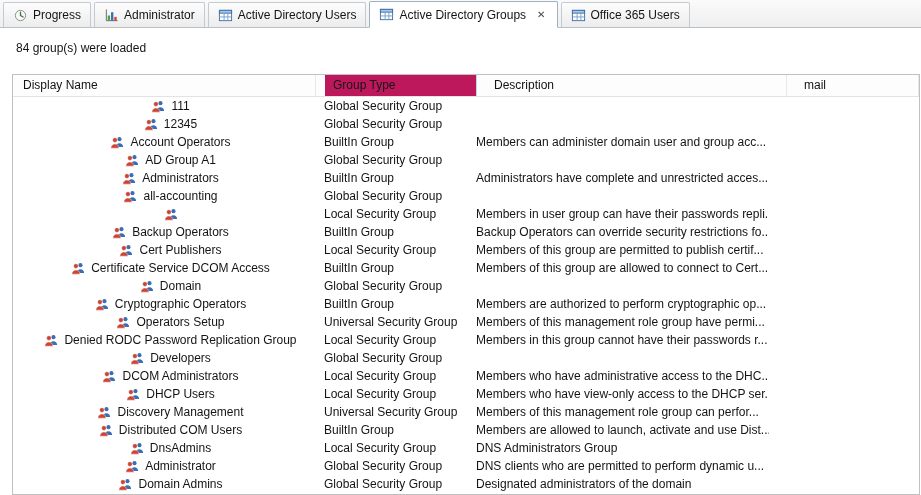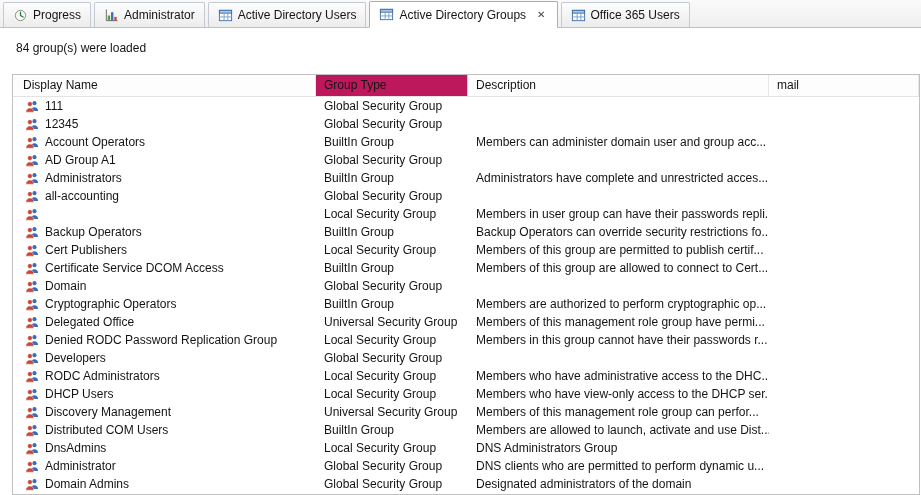--- a/index.html
+++ b/index.html
@@ -66,20 +66,21 @@
   }
   .thead, .tr {
     display: grid;
     grid-template-columns: 303px 152px 301px 1fr;
   }
   .thead {
     height: 22px;
     line-height: 21px;
     border-bottom: 1px solid #e3e3e3;
     background: #fdfdfd;
+    gap: 9px;
   }
   .th {
     padding-left: 8px;
     border-right: 1px solid #e8e8e8;
     white-space: nowrap;
     overflow: hidden;
     cursor: default;
   }
   .th:first-child { padding-left: 10px; }
   .th.sorted { background: #be185d; border-right-color: #bcd6ee; }
@@ -91,20 +92,21 @@
     padding-left: 8px;
     white-space: nowrap;
     overflow: hidden;
     line-height: 18px;
   }
   .td.c1 {
     display: flex;
     align-items: center;
     gap: 6px;
     padding-left: 12px;
+    justify-content: center;
   }
   .row-icon svg { display: block; }
 </style>
 </head>
 <body>
 
 <div class="app">
   <div class="tab-bar">
       <div class="tab">
         <span class="tab-icon">
@@ -414,21 +416,21 @@
                   <g fill="#3a6db5">
                     <circle cx="10.8" cy="4.8" r="2.4"></circle>
                     <path d="M6.6 13.8c0-2.4 1.9-4.3 4.2-4.3s4.2 1.9 4.2 4.3z"></path>
                   </g>
                   <g fill="#cc4433" stroke="#fff" stroke-width="0.5">
                     <circle cx="5.6" cy="5.8" r="2.7"></circle>
                     <path d="M1 15c0-2.6 2-4.7 4.6-4.7s4.6 2.1 4.6 4.7z"></path>
                   </g>
                 </svg>
               </span>
-              <span class="cell-text">Delegated Office</span>
+              <span class="cell-text">Operators Setup</span>
             </div>
             <div class="td">Universal Security Group</div>
             <div class="td">Members of this management role group have permi...</div>
             <div class="td"></div>
           </div>
           <div class="tr">
             <div class="td c1">
               <span class="row-icon">
                 <svg viewBox="0 0 16 16" width="14" height="14">
                   <g fill="#3a6db5">
@@ -474,21 +476,21 @@
                   <g fill="#3a6db5">
                     <circle cx="10.8" cy="4.8" r="2.4"></circle>
                     <path d="M6.6 13.8c0-2.4 1.9-4.3 4.2-4.3s4.2 1.9 4.2 4.3z"></path>
                   </g>
                   <g fill="#cc4433" stroke="#fff" stroke-width="0.5">
                     <circle cx="5.6" cy="5.8" r="2.7"></circle>
                     <path d="M1 15c0-2.6 2-4.7 4.6-4.7s4.6 2.1 4.6 4.7z"></path>
                   </g>
                 </svg>
               </span>
-              <span class="cell-text">RODC Administrators</span>
+              <span class="cell-text">DCOM Administrators</span>
             </div>
             <div class="td">Local Security Group</div>
             <div class="td">Members who have administrative access to the DHC...</div>
             <div class="td"></div>
           </div>
           <div class="tr">
             <div class="td c1">
               <span class="row-icon">
                 <svg viewBox="0 0 16 16" width="14" height="14">
                   <g fill="#3a6db5">

